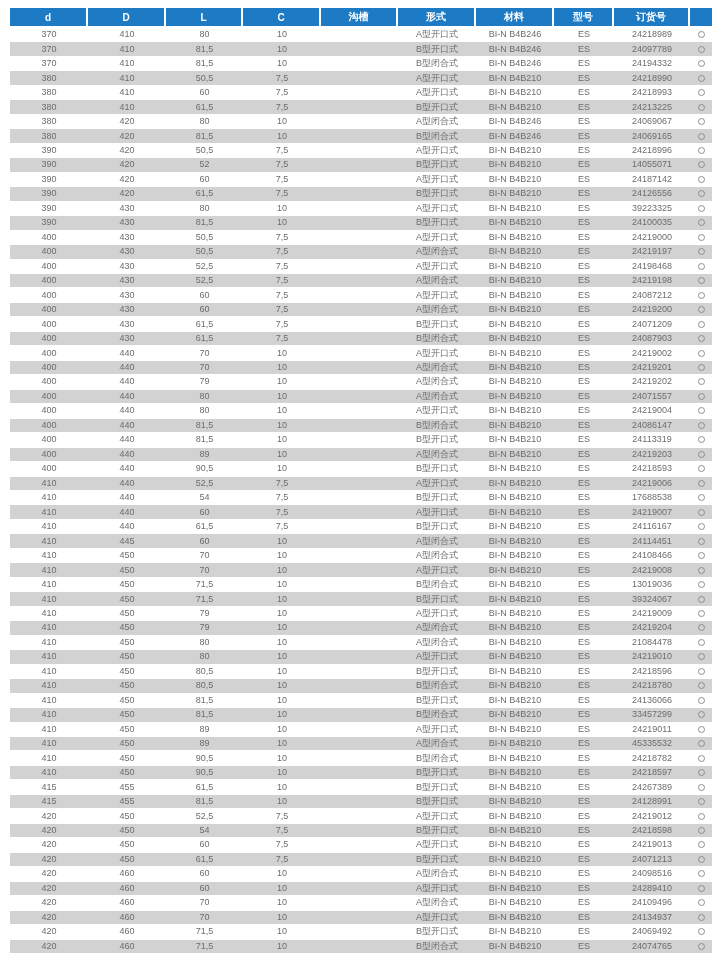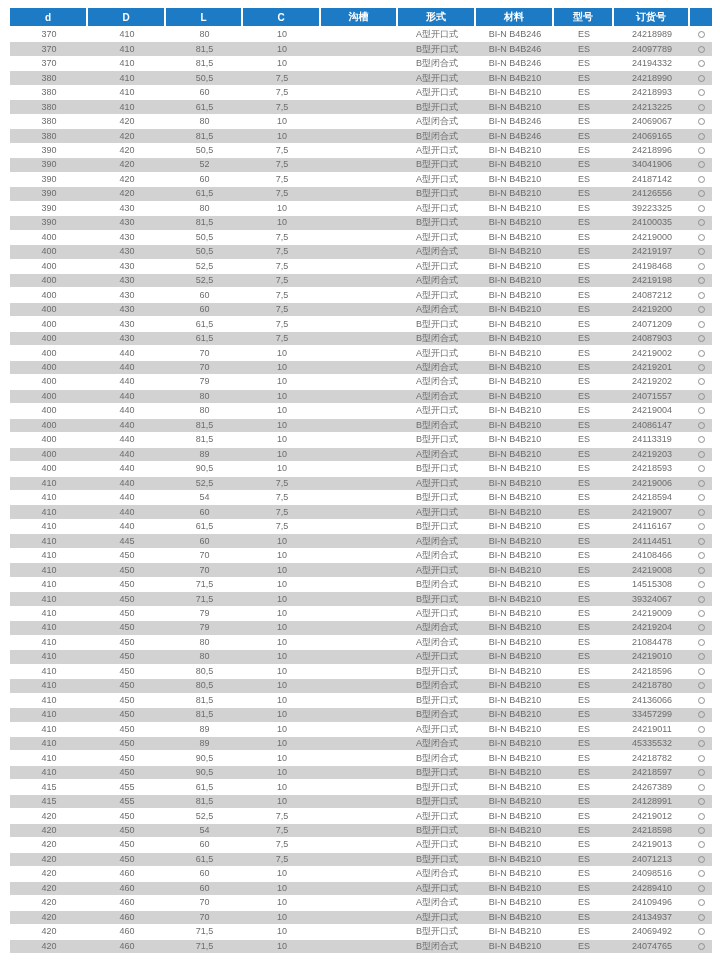--- a/index.html
+++ b/index.html
@@ -187,21 +187,21 @@
         </div>
         <div class="row alt">
           <div class="cell">390</div>
           <div class="cell">420</div>
           <div class="cell">52</div>
           <div class="cell">7,5</div>
           <div class="cell"></div>
           <div class="cell">B型开口式</div>
           <div class="cell">BI-N B4B210</div>
           <div class="cell">ES</div>
-          <div class="cell">34041906</div>
+          <div class="cell">14055071</div>
           <div class="cell">
             <span class="circle" style="border-color: rgb(143, 143, 143);"></span>
           </div>
         </div>
         <div class="row">
           <div class="cell">390</div>
           <div class="cell">420</div>
           <div class="cell">60</div>
           <div class="cell">7,5</div>
           <div class="cell"></div>
@@ -509,21 +509,21 @@
         </div>
         <div class="row">
           <div class="cell">410</div>
           <div class="cell">440</div>
           <div class="cell">54</div>
           <div class="cell">7,5</div>
           <div class="cell"></div>
           <div class="cell">B型开口式</div>
           <div class="cell">BI-N B4B210</div>
           <div class="cell">ES</div>
-          <div class="cell">24218594</div>
+          <div class="cell">17688538</div>
           <div class="cell">
             <span class="circle" style="border-color: rgb(143, 143, 143);"></span>
           </div>
         </div>
         <div class="row alt">
           <div class="cell">410</div>
           <div class="cell">440</div>
           <div class="cell">60</div>
           <div class="cell">7,5</div>
           <div class="cell"></div>
@@ -593,21 +593,21 @@
         </div>
         <div class="row">
           <div class="cell">410</div>
           <div class="cell">450</div>
           <div class="cell">71,5</div>
           <div class="cell">10</div>
           <div class="cell"></div>
           <div class="cell">B型闭合式</div>
           <div class="cell">BI-N B4B210</div>
           <div class="cell">ES</div>
-          <div class="cell">14515308</div>
+          <div class="cell">13019036</div>
           <div class="cell">
             <span class="circle" style="border-color: rgb(143, 143, 143);"></span>
           </div>
         </div>
         <div class="row alt">
           <div class="cell">410</div>
           <div class="cell">450</div>
           <div class="cell">71,5</div>
           <div class="cell">10</div>
           <div class="cell"></div>

